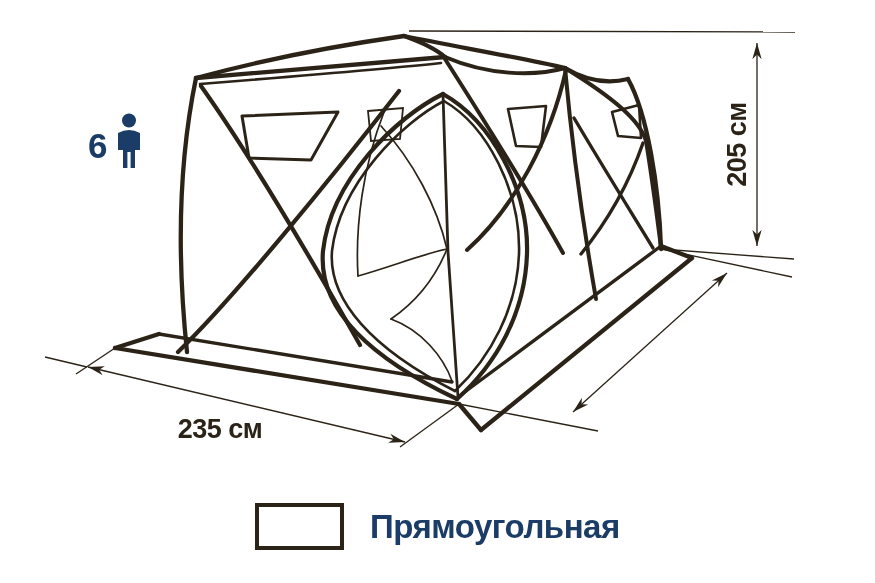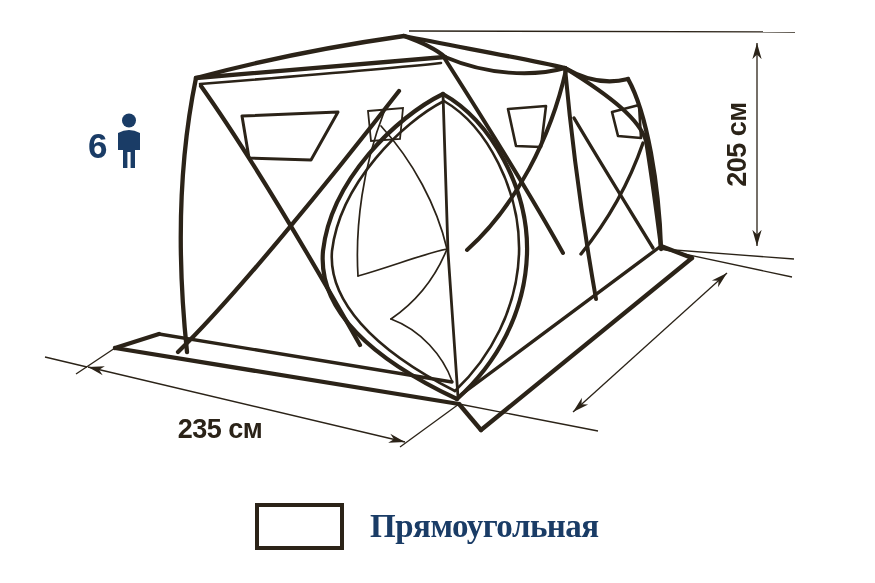--- a/index.html
+++ b/index.html
@@ -6,21 +6,21 @@
   #stage{
     position:relative;width:875px;height:583px;background:#ffffff;overflow:hidden;
     font-family:"Liberation Sans",sans-serif;
   }
   #stage svg.draw{position:absolute;left:0;top:0;}
   .lbl{position:absolute;font-weight:bold;color:#2b2318;white-space:nowrap;}
   .dim{font-size:27px;letter-spacing:-0.5px;}
   .navy{color:#1a3c66;}
   #height-label{width:120px;text-align:center;transform:rotate(-90deg);transform-origin:center;}
   #capacity-count{font-size:35px;}
-  #legend-label{font-size:33px;letter-spacing:-0.5px;font-family:Liberation Serif, serif;}
+  #legend-label{font-size:33px;letter-spacing:-0.5px;}
   .center{text-align:center;}
 </style>
 </head>
 <body>
 
 <div id="stage">
 
   <svg class="draw" width="875" height="583" viewBox="0 0 875 583">
     <defs>
       <marker id="ah" viewBox="0 0 12 8" refX="11.5" refY="4" markerWidth="13" markerHeight="9" orient="auto-start-reverse">

